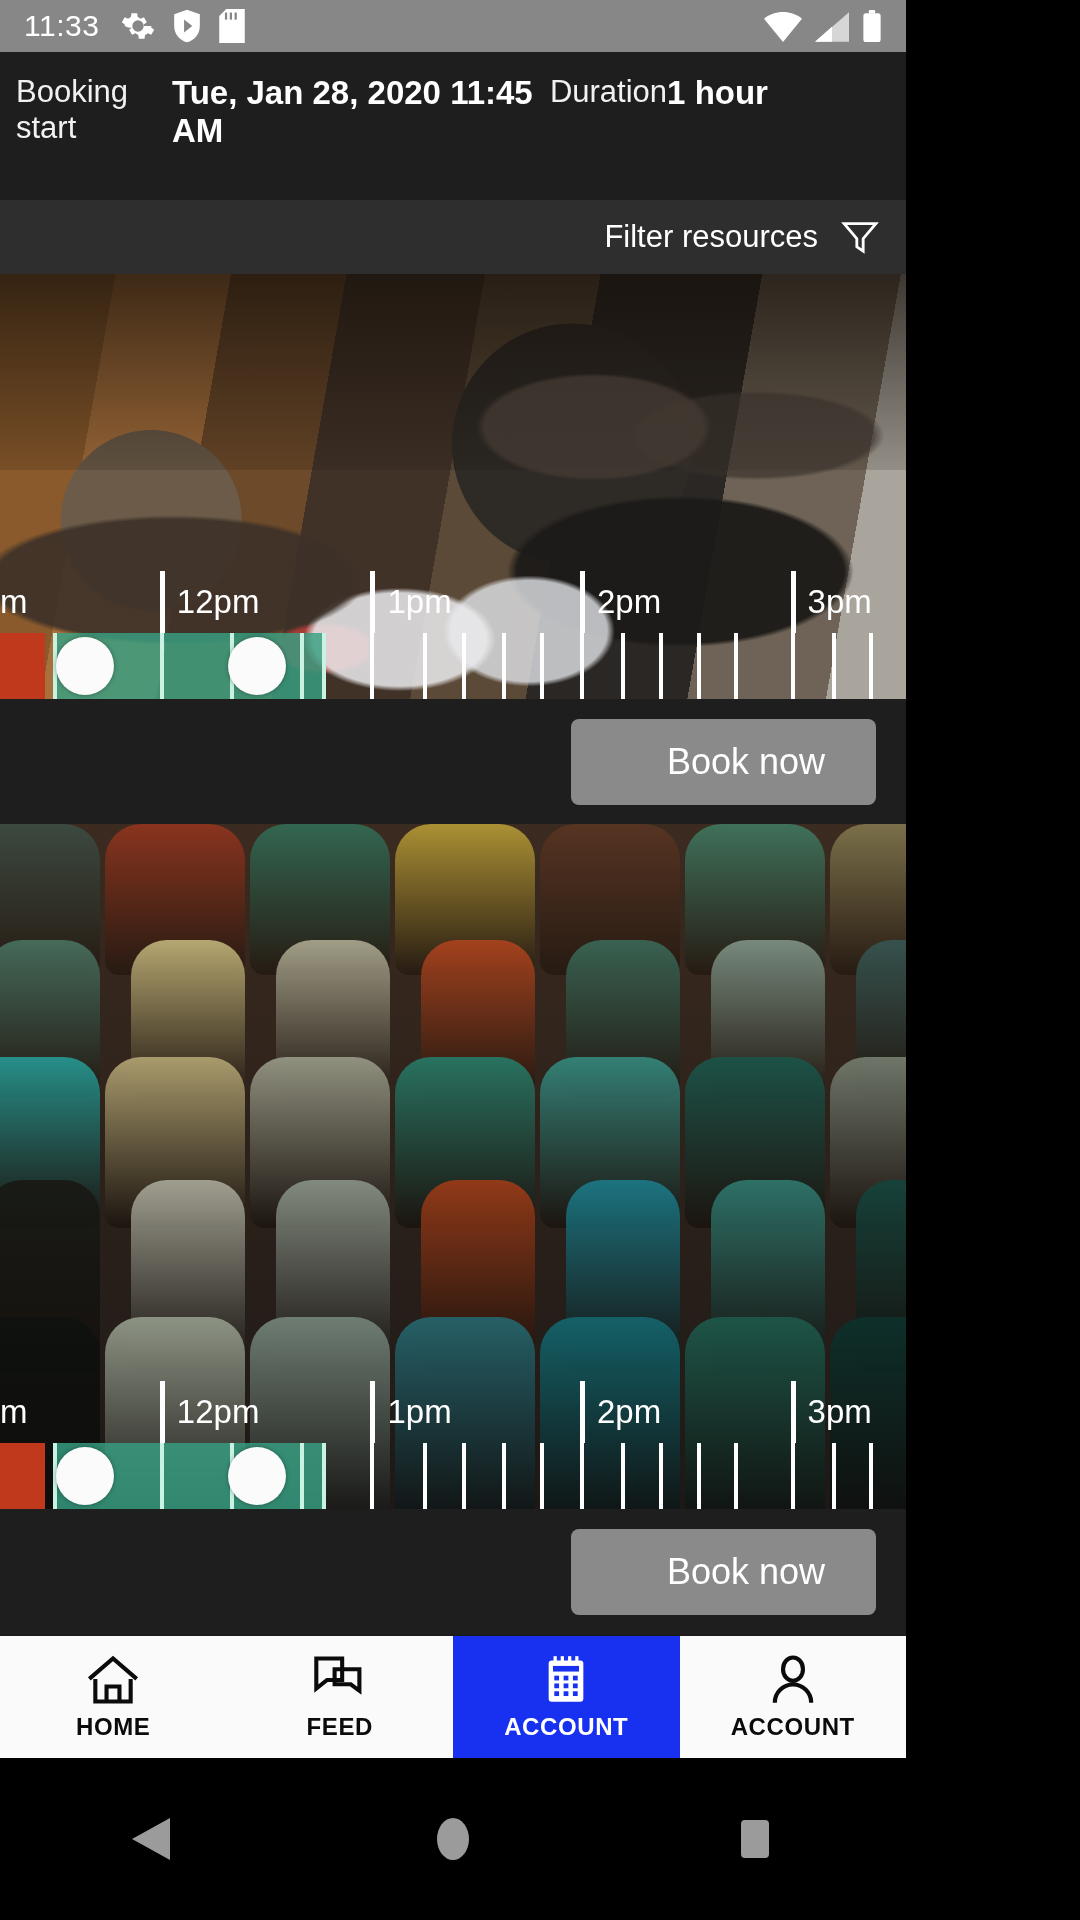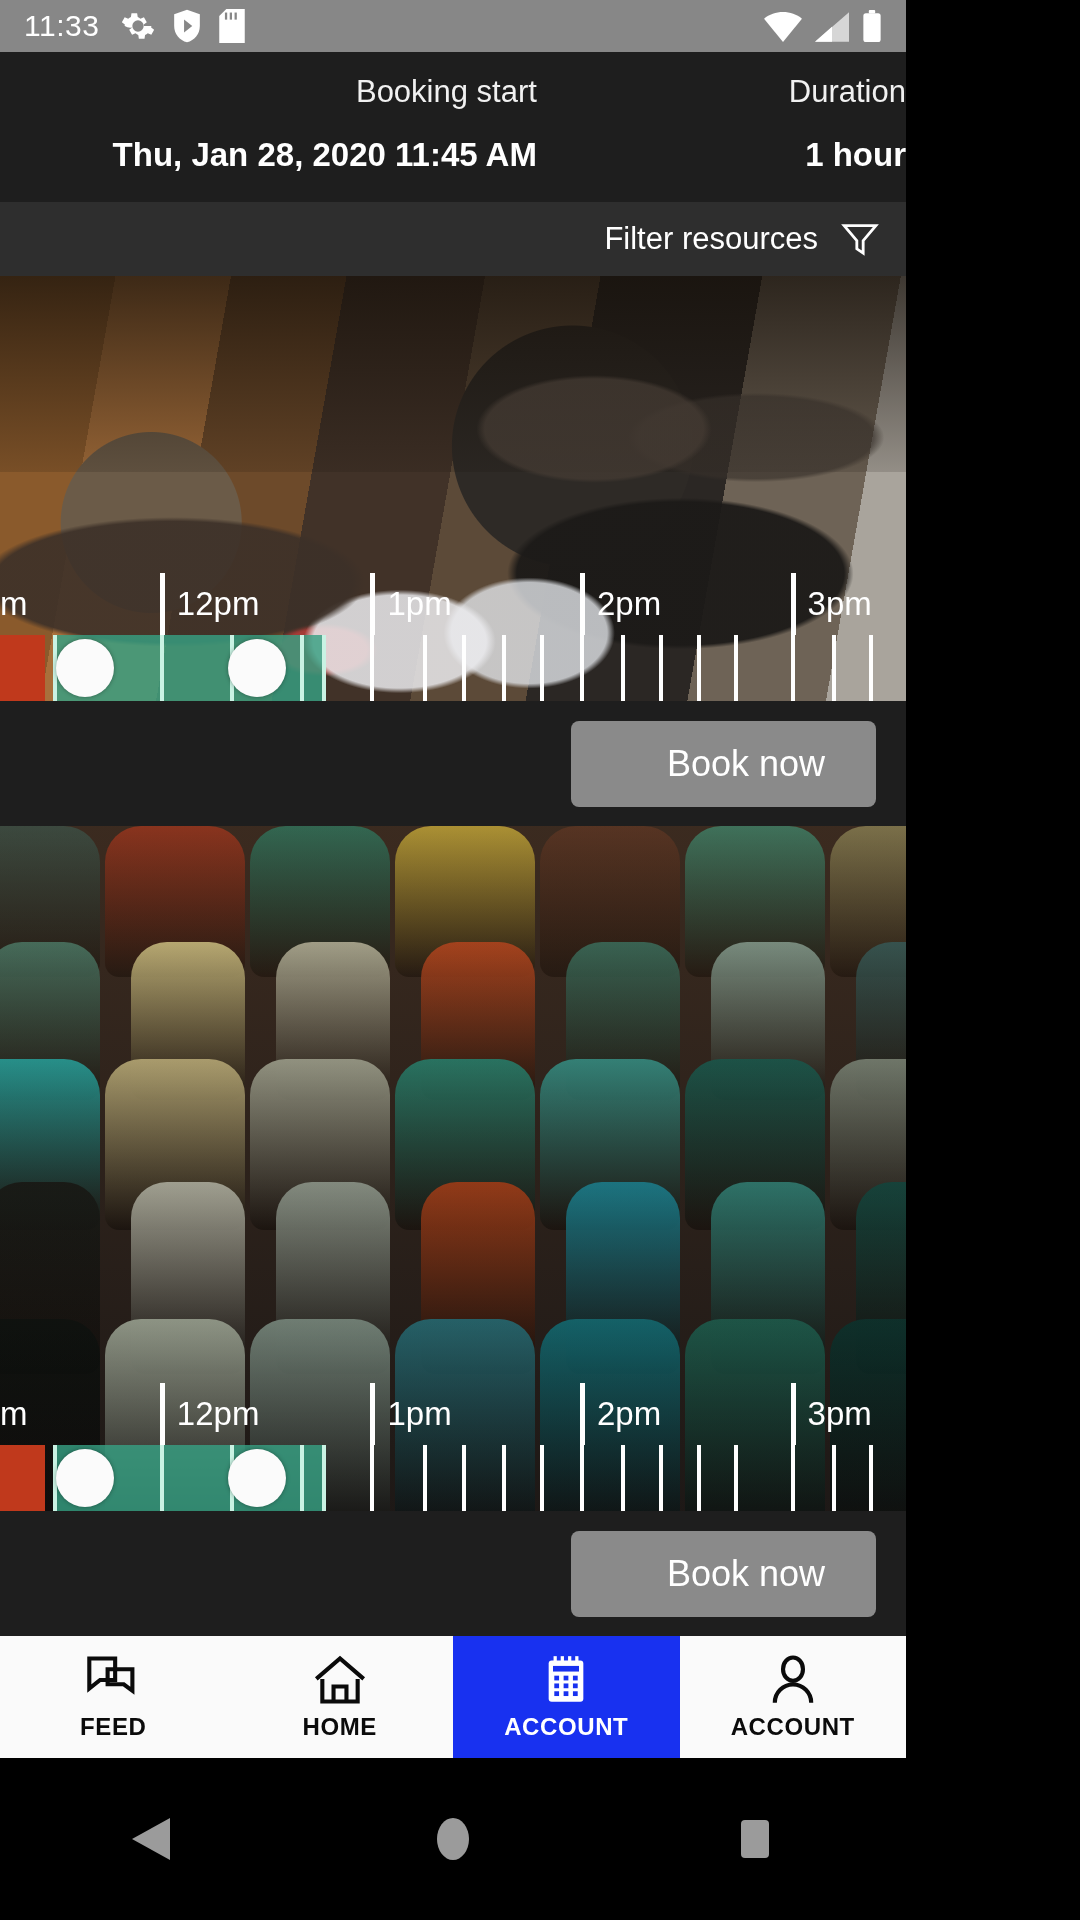--- a/index.html
+++ b/index.html
@@ -19,21 +19,21 @@
   .status-clock{ font-size:30px; font-weight:400; letter-spacing:.5px; }
   .status-icons-left{ display:flex; align-items:center; gap:18px; margin-left:22px; }
   .status-icons-right{ margin-left:auto; display:flex; align-items:flex-end; gap:13px; }
   .sb-ico{ display:block; }
 
   
   .booking-header{
     background:#1e1e1e; padding:22px 0 28px 0;
     display:flex; align-items:flex-start;
   }
-  .bh-col{ display:flex; flex-direction:column; align-items:flex-end; }
+  .bh-col{ display:flex; flex-direction:row; align-items:flex-start;margin-left:16px; }
   .bh-start{ width:640px; }
   .bh-dur{ width:440px; }
   .bh-label{ color:#f1f1f1; font-size:31px; font-weight:400; padding-bottom:26px;}
   .bh-value{ color:#ffffff; font-size:33px; font-weight:700; }
 
   
   .filter-bar{
     background:#2e2e2e; height:74px;
     display:flex; align-items:center; justify-content:flex-end;
     padding-right:26px; gap:22px;
@@ -174,21 +174,21 @@
       <svg class="sb-ico" width="20" height="32" viewBox="0 0 12 20" fill="#fff">
         <rect x="4" y="0" width="4" height="2.2" rx=".6"></rect>
         <rect x="0.6" y="2" width="10.8" height="18" rx="1.6"></rect>
       </svg>
     </span>
   </div>
 
   <div class="booking-header">
     <div class="bh-col bh-start">
       <span class="bh-label">Booking start</span>
-      <span class="bh-value">Thu, Jan 28, 2020 11:45 AM</span>
+      <span class="bh-value">Tue, Jan 28, 2020 11:45 AM</span>
     </div>
     <div class="bh-col bh-dur">
       <span class="bh-label">Duration</span>
       <span class="bh-value">1 hour</span>
     </div>
   </div>
 
   <div class="filter-bar">
     <span class="filter-text">Filter resources</span>
     <svg class="funnel" viewBox="0 0 24 24" fill="none" stroke="#fff" stroke-width="1.7">
@@ -338,32 +338,32 @@
       </div>
     </div>
     <div class="card-footer">
       <button class="book-btn">Book now</button>
     </div>
   </div>
 
   <div class="bottom-nav">
     <div class="nav-item">
       <svg class="nav-ico" width="56" height="52" viewBox="0 0 26 24" fill="none" stroke="currentColor" stroke-width="1.9">
-        <path d="M2 2h12v10H7l-5 4V2z"></path>
-          <path d="M10.5 7H22v10l-4-3h-7.5V7z"></path>
-      </svg>
-      <span class="nav-label">FEED</span>
-    </div>
-    <div class="nav-item">
-      <svg class="nav-ico" width="56" height="52" viewBox="0 0 26 24" fill="none" stroke="currentColor" stroke-width="1.9">
         <path d="M2 11.5L13 2l11 9.5"></path>
           <path d="M4.8 11.5V22h16.4V11.5"></path>
           <path d="M10 22v-7h6v7"></path>
       </svg>
       <span class="nav-label">HOME</span>
+    </div>
+    <div class="nav-item">
+      <svg class="nav-ico" width="56" height="52" viewBox="0 0 26 24" fill="none" stroke="currentColor" stroke-width="1.9">
+        <path d="M2 2h12v10H7l-5 4V2z"></path>
+          <path d="M10.5 7H22v10l-4-3h-7.5V7z"></path>
+      </svg>
+      <span class="nav-label">FEED</span>
     </div>
     <div class="nav-item active">
       <svg class="nav-ico" width="50" height="52" viewBox="0 0 22 24" fill="#fff">
         <rect x="3" y="3" width="16" height="19" rx="1.4"></rect>
         <g stroke="#fff" stroke-width="1.5">
             <path d="M6 1v3"></path>
             <path d="M9.3 1v3"></path>
             <path d="M12.7 1v3"></path>
             <path d="M16 1v3"></path>
           </g>

